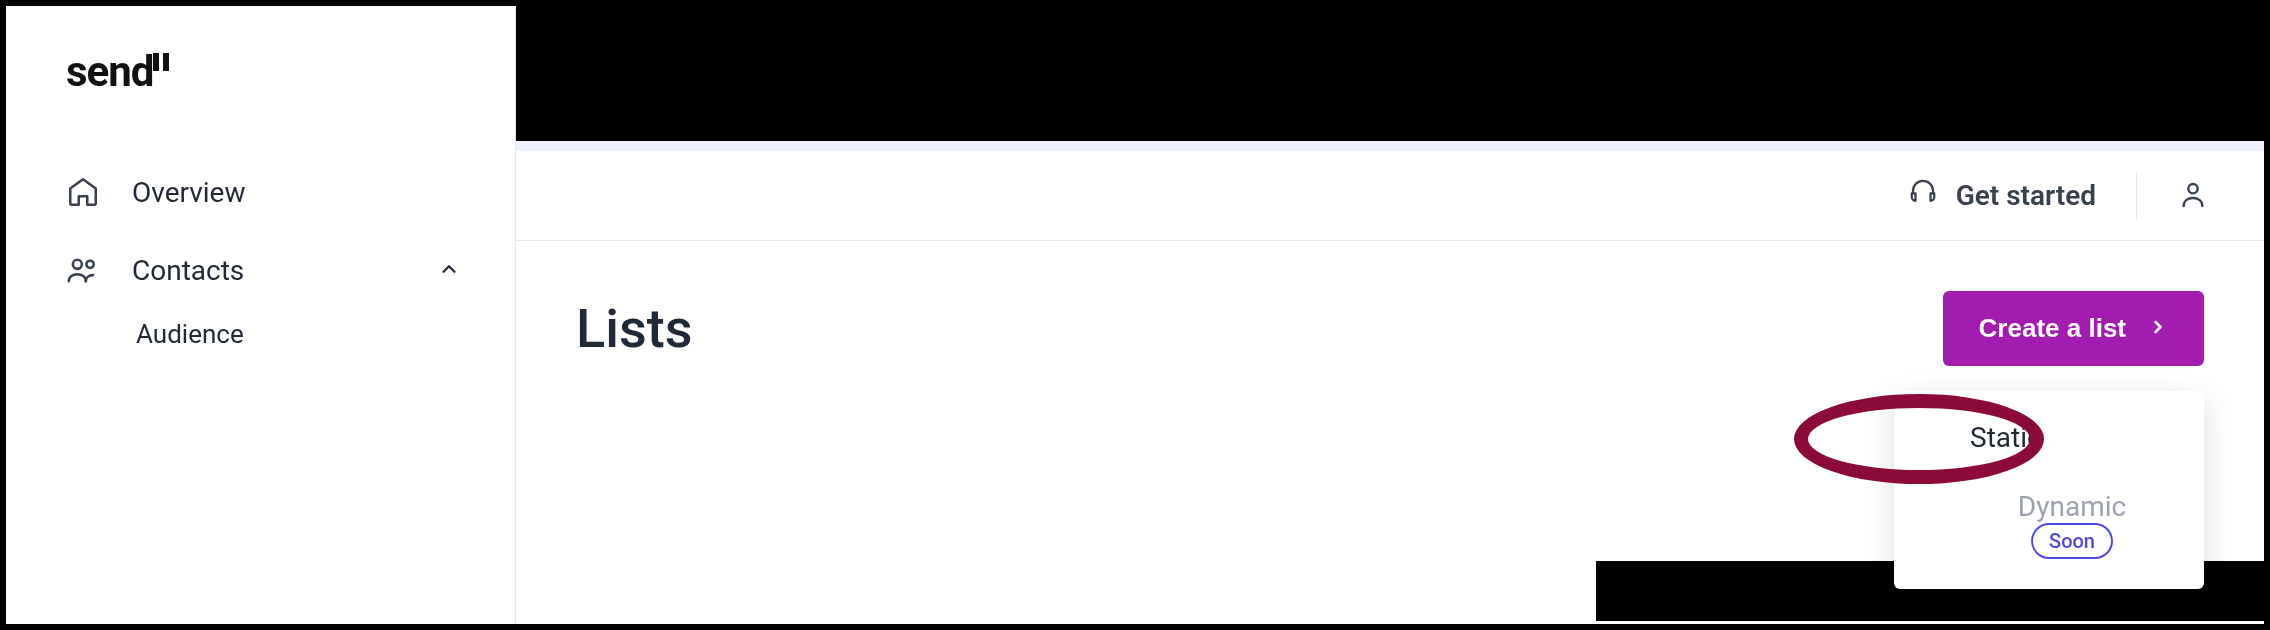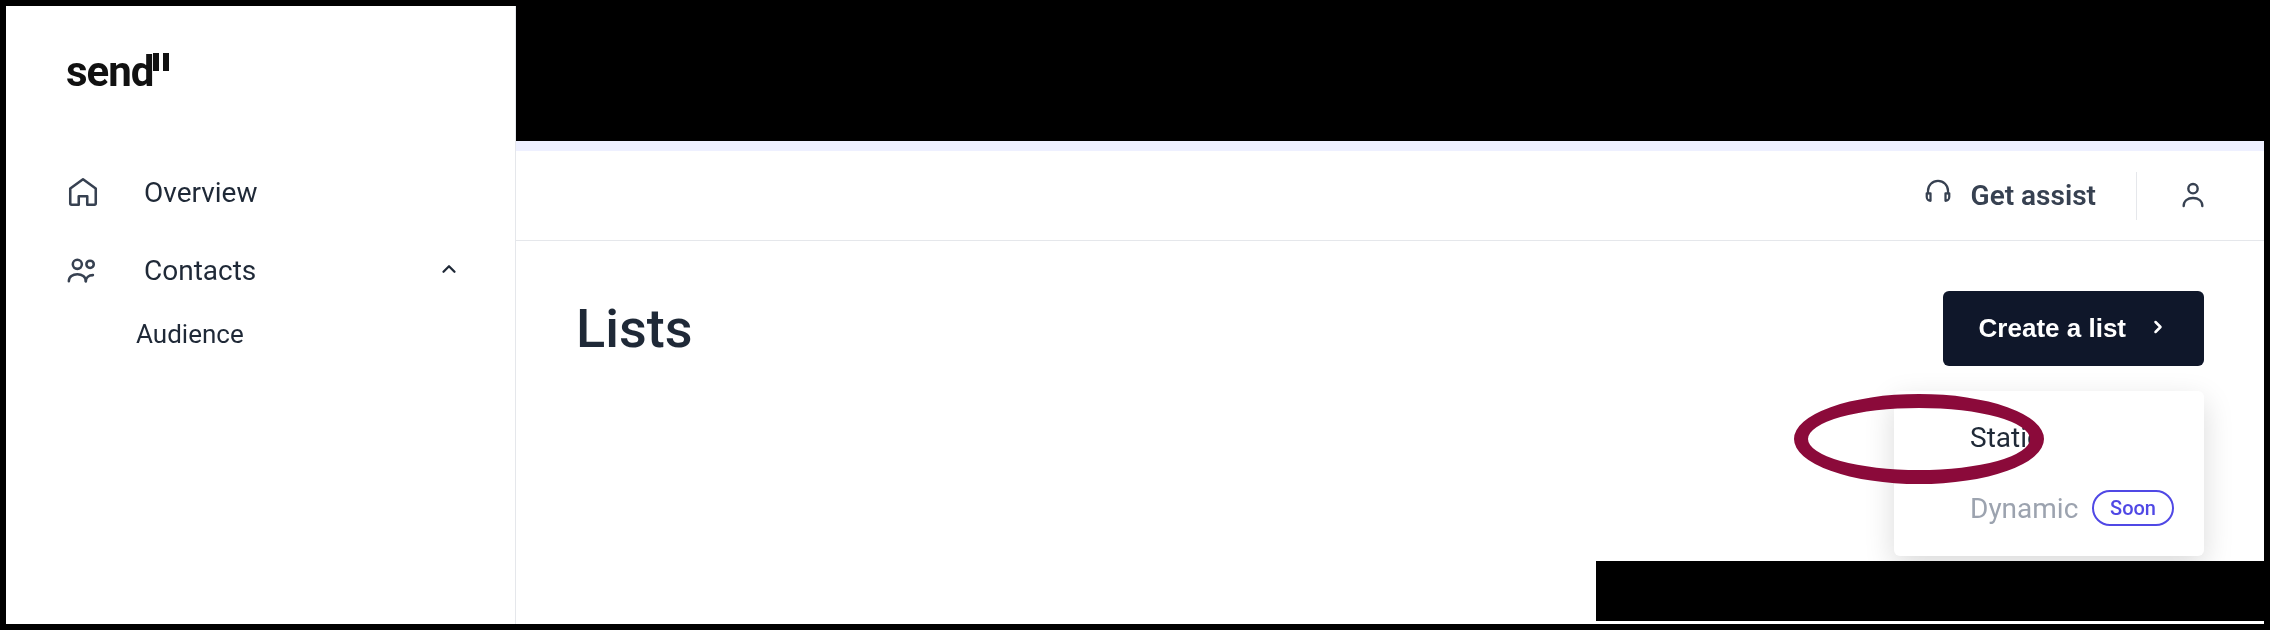--- a/index.html
+++ b/index.html
@@ -94,21 +94,21 @@
       right: 55px;
       top: 40px;
     }
     .nav {
       padding: 30px 0;
     }
     .nav-item {
       display: flex;
       align-items: center;
       padding: 22px 60px;
-      gap: 44px;
+      gap: 32px;
       font-size: 28px;
       color: #1f2937;
       cursor: pointer;
       position: relative;
     }
     .nav-item .icon {
       width: 34px;
       height: 34px;
       flex-shrink: 0;
     }
@@ -167,21 +167,21 @@
       align-items: center;
       padding: 50px 60px 0 60px;
       gap: 36px;
     }
     .page-title {
       font-size: 54px;
       font-weight: 500;
       color: #1f2937;
     }
     .create-btn {
-      background: #0f172a;
+      background: #a21caf;
       color: #fff;
       border: none;
       padding: 22px 36px;
       font-size: 26px;
       font-weight: 600;
       border-radius: 6px;
       display: flex;
       gap: 22px;
       cursor: pointer;
     }
@@ -202,20 +202,21 @@
       color: #1f2937;
       display: flex;
       align-items: center;
       justify-content: space-between;
       cursor: pointer;
       margin-left: 46px;
     }
     .dropdown-item.disabled {
       color: #9ca3af;
       cursor: default;
+      flex-direction: column;
     }
     .soon-badge {
       border: 2px solid #5048e5;
       color: #5048e5;
       border-radius: 999px;
       padding: 4px 16px;
       font-size: 20px;
       font-weight: 500;
     }
     .highlight-ellipse {
@@ -292,21 +293,21 @@
 
   <div class="topbar">
     <div class="assist">
       <span>
         <svg width="30" height="30" viewBox="0 0 24 24" fill="none" stroke="#374151" stroke-width="1.8" stroke-linecap="round" stroke-linejoin="round">
             <path d="M4 13v-2a8 8 0 0 1 16 0v2"></path>
             <path d="M18 19a3 3 0 0 0 3-3v-3h-3v6z"></path>
             <path d="M6 19a3 3 0 0 1-3-3v-3h3v6z"></path>
           </svg>
       </span>
-      <span>Get assist</span>
+      <span>Get started</span>
     </div>
     <div class="divider"></div>
     <div class="avatar">
       <span>
         <svg width="32" height="32" viewBox="0 0 24 24" fill="none" stroke="#374151" stroke-width="1.8" stroke-linecap="round" stroke-linejoin="round">
             <circle cx="12" cy="8" r="3.5"></circle>
             <path d="M5 21c0-3.8 3-6 7-6s7 2.2 7 6"></path>
           </svg>
       </span>
     </div>

